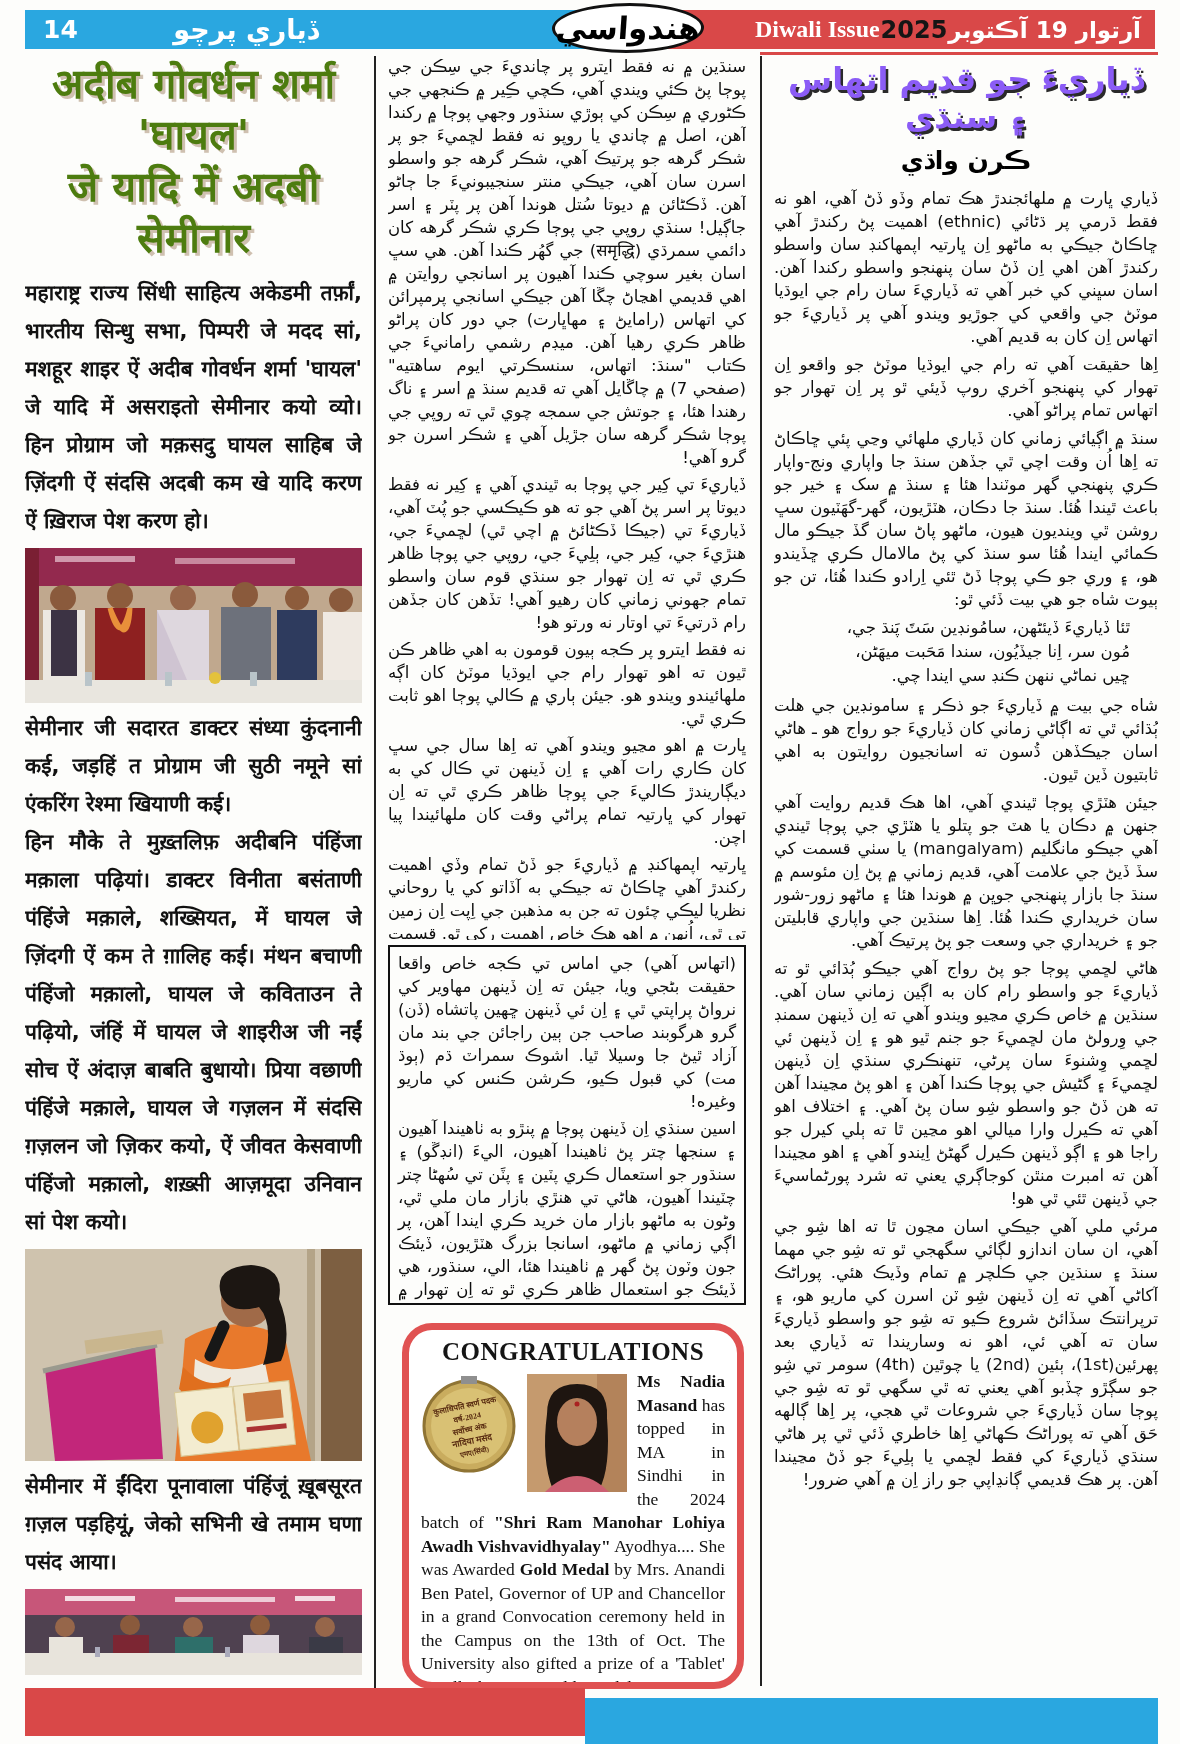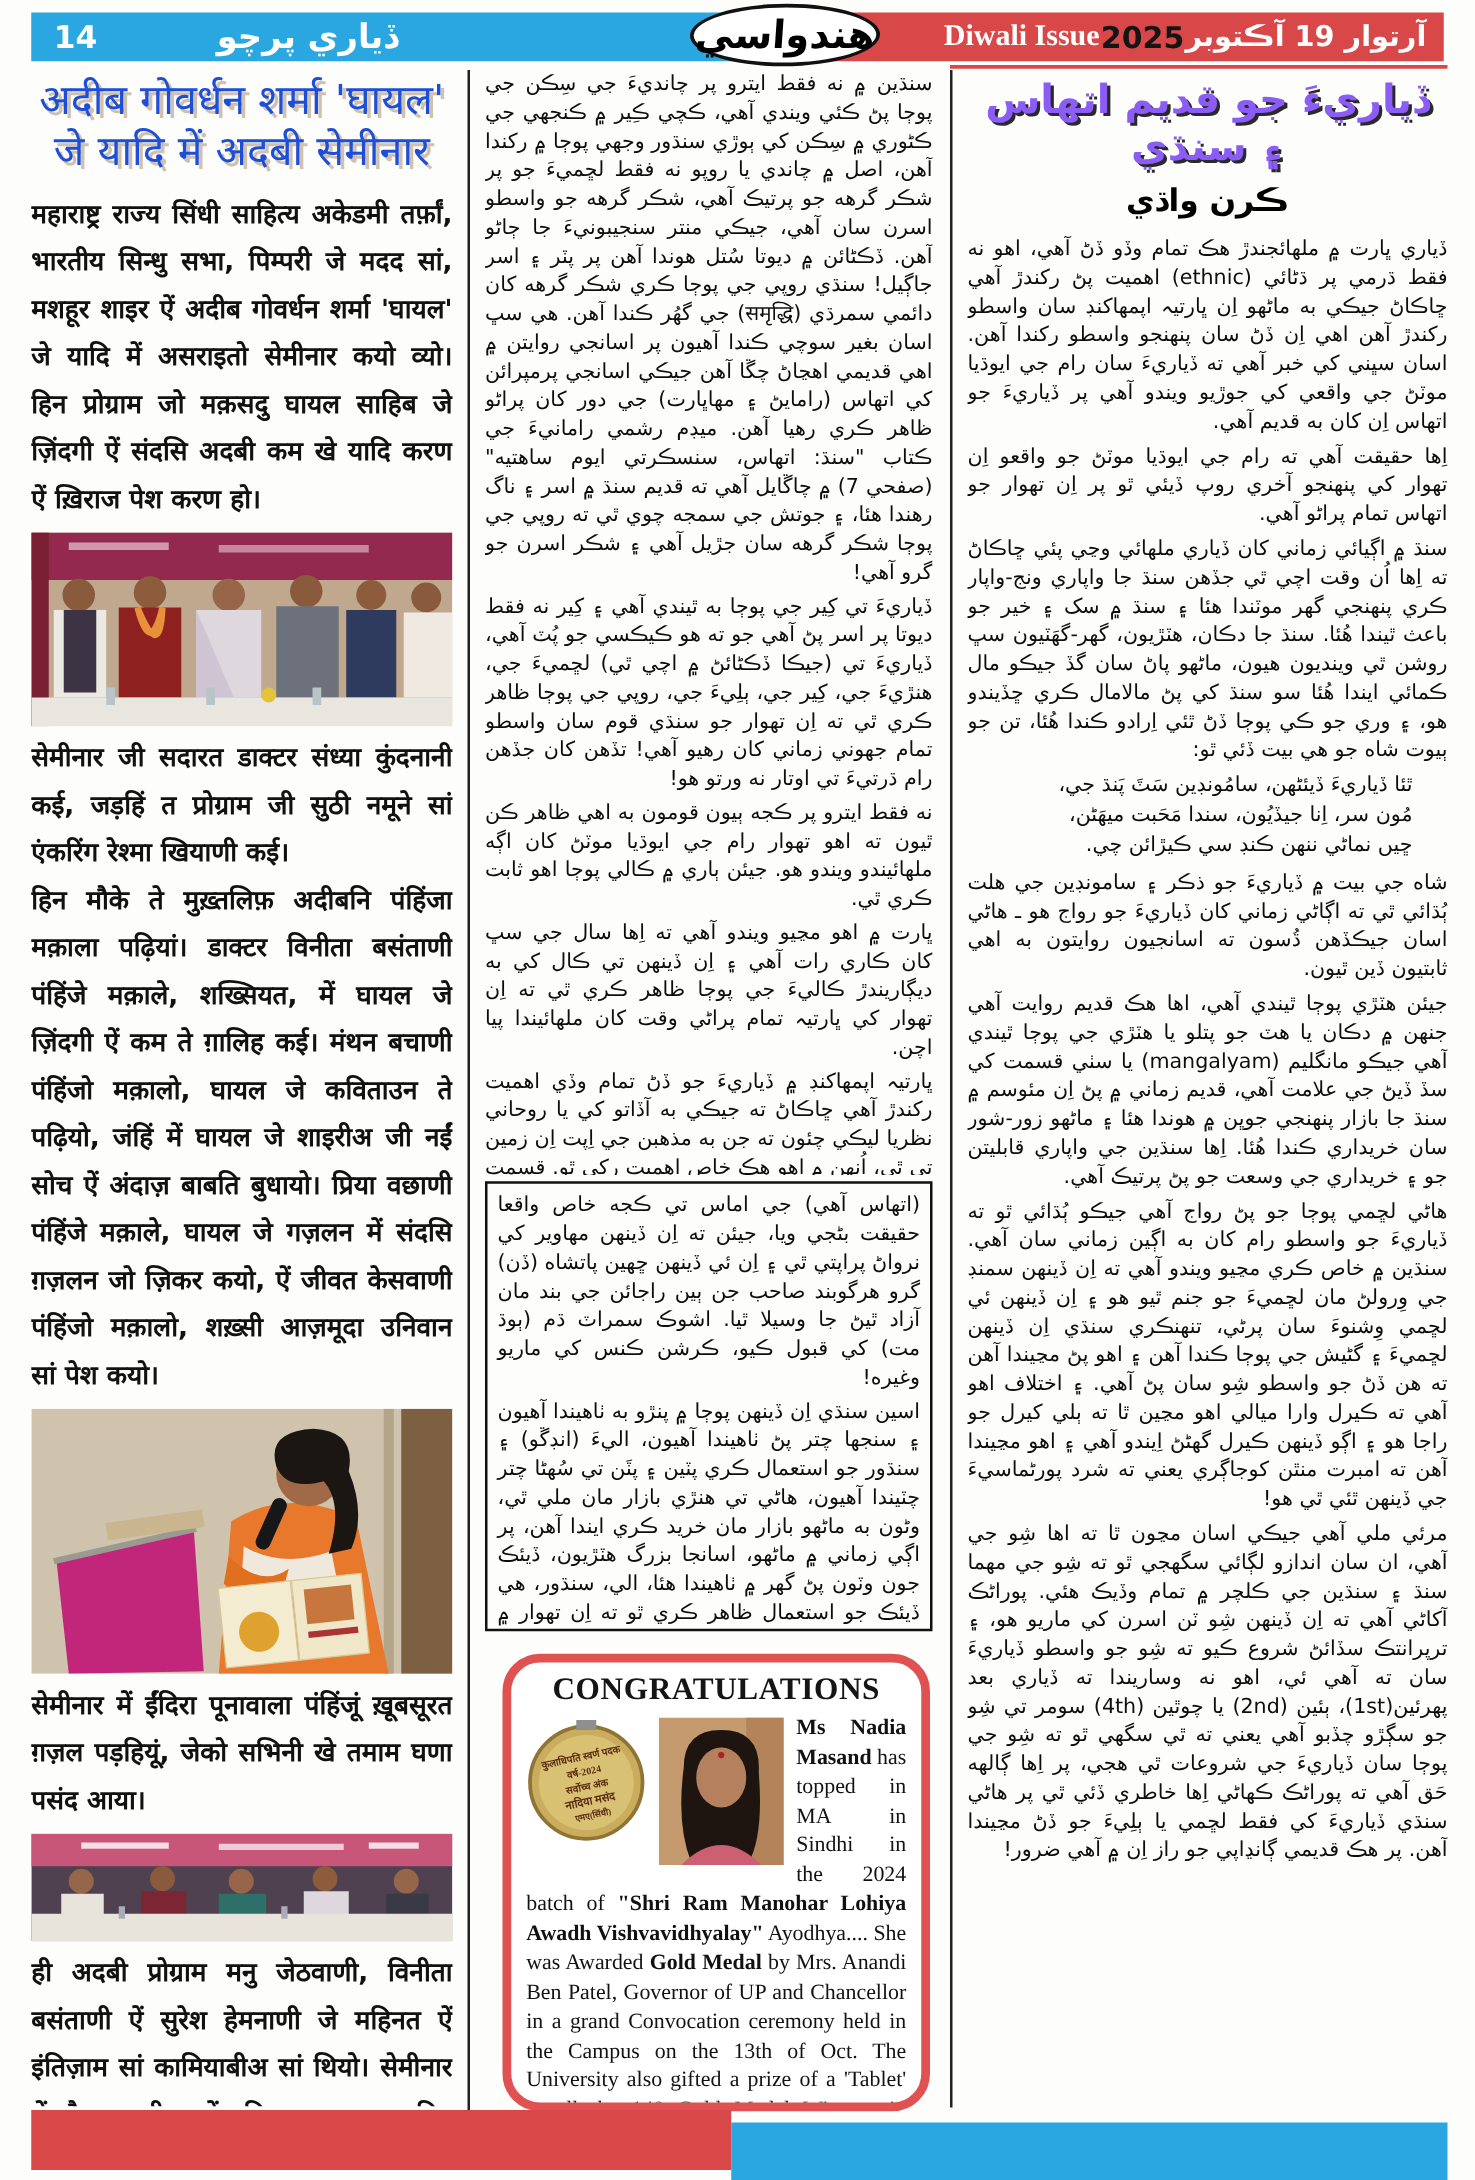--- a/index.html
+++ b/index.html
@@ -21,21 +21,21 @@
   .logo { position:absolute; left:552px; top:3px; width:152px; height:50px; background:#fff;
           border:3px solid #111; border-radius:50%; display:flex; align-items:center; justify-content:center;
           font-size:31px; font-weight:bold; transform:skewX(-4deg); z-index:5; }
 
   
   .vrule { position:absolute; top:56px; width:2px; background:#222; }
   .rc-redline { position:absolute; left:760px; top:52px; width:398px; height:3px; background:#d94848; }
 
   
   .lcol { position:absolute; left:25px; top:55px; width:337px; height:1630px; overflow:hidden; }
-  .lc-headline { text-align:center; color:#1d4ed8; font-weight:normal; font-size:33px; line-height:1.25;
+  .lc-headline { text-align:center; color:#4d7c0f; font-weight:bold; font-size:41px; line-height:1.25;
                  text-shadow:3px 3px 0 #cfc0b0; margin-top:4px; }
   .hindi { font-weight:bold; font-size:21px; line-height:38px; text-align:justify; color:#111; }
   .lc-p1 { margin-top:10px; }
   .lphoto { display:block; margin-top:8px; }
 
   
   .mcol { position:absolute; left:388px; top:55px; width:358px; height:1635px; }
   .sindhi { direction:rtl; text-align:justify; font-size:16.5px; line-height:23px; color:#0d0d0d; }
   .mcol .sindhi p { margin-bottom:4px; }
   .mid-box { position:absolute; left:0px; top:890px; width:358px; height:360px;
@@ -222,21 +222,21 @@
   <div class="rcol">
     <div class="rc-headline">ڏياريءَ جو قديم اتهاس ۽ سنڌي</div>
     <div class="rc-byline">ڪرن واڌي</div>
     <div class="sindhi">
       <p>ڏياري ڀارت ۾ ملهائجندڙ هڪ تمام وڏو ڏڻ آهي، اهو نه فقط ڌرمي پر ڌڻائي (ethnic) اهميت پڻ رکندڙ آهي ڇاڪاڻ جيڪي به ماڻهو اِن ڀارتيہ اپمهاکنڊ سان واسطو رکندڙ آهن اهي اِن ڏڻ سان پنهنجو واسطو رکندا آهن. اسان سڀني کي خبر آهي ته ڏياريءَ سان رام جي ايوڌيا موٽڻ جي واقعي کي جوڙيو ويندو آهي پر ڏياريءَ جو اتهاس اِن کان به قديم آهي.</p>
       <p>اِها حقيقت آهي ته رام جي ايوڌيا موٽڻ جو واقعو اِن تهوار کي پنهنجو آخري روپ ڏيئي ٿو پر اِن تهوار جو اتهاس تمام پراڻو آهي.</p>
       <p>سنڌ ۾ اڳيائي زماني کان ڏياري ملهائي وڃي پئي ڇاڪاڻ ته اِها اُن وقت اچي ٿي جڏهن سنڌ جا واپاري ونج-واپار ڪري پنهنجي گهر موٽندا هئا ۽ سنڌ ۾ سک ۽ خير جو باعث ٿيندا هُئا. سنڌ جا دڪان، هٽڙيون، گهر-گهَٽيون سڀ روشن ٿي وينديون هيون، ماڻهو پاڻ سان گڏ جيڪو مال ڪمائي ايندا هُئا سو سنڌ کي پڻ مالامال ڪري ڇڏيندو هو، ۽ وري جو ڪي پوڄا ڏڻ ٿئي اِرادو ڪندا هُئا، تن جو ٻيوت شاه جو هي بيت ڏئي ٿو:</p>
       <div class="quote">
         <div>ٿئا ڏياريءَ ڏيئڻهن، سامُونڊين سَٽَ پَنڌ جي،</div>
         <div>مُون سر، اِنا جيڏيُون، سندا مَحَبت ميهَڻن،</div>
-        <div>ڇيں نماڻي ننهن ڪنڊ سي ڪيڙائن چي.</div>
+        <div>ڇيں نماڻي ننهن ڪنڊ سي ايندا چي.</div>
       </div>
       <p>شاه جي بيت ۾ ڏياريءَ جو ذڪر ۽ سامونڊين جي هلت ٻُڌائي ٿي ته اڳاڻي زماني کان ڏياريءَ جو رواج هو ـ هاڻي اسان جيڪڏهن ڌُسون ته اسانجيون روايتون به اهي ثابتيون ڏين ٿيون.</p>
       <p>جيئن هٽڙي پوڄا ٿيندي آهي، اها هڪ قديم روايت آهي جنهن ۾ دڪان يا هٽ جو پتلو يا هٽڙي جي پوڄا ٿيندي آهي جيڪو مانگليم (mangalyam) يا سٺي قسمت کي سڏ ڏيڻ جي علامت آهي، قديم زماني ۾ پڻ اِن مئوسم ۾ سنڌ جا بازار پنهنجي جوڀن ۾ هوندا هئا ۽ ماڻهو زور-شور سان خريداري ڪندا هُئا. اِها سنڌين جي واپاري قابليتن جو ۽ خريداري جي وسعت جو پڻ پرتيڪ آهي.</p>
       <p>هاڻي لڇمي پوڄا جو پڻ رواج آهي جيڪو ٻُڌائي ٿو ته ڏياريءَ جو واسطو رام کان به اڳين زماني سان آهي. سنڌين ۾ خاص ڪري مڃيو ويندو آهي ته اِن ڏينهن سمنڊ جي وِرولڻ مان لڇميءَ جو جنم ٿيو هو ۽ اِن ڏينهن ئي لڇمي وِشنوءَ سان پرڻي، تنهنڪري سنڌي اِن ڏينهن لڇميءَ ۽ گڻيش جي پوڄا ڪندا آهن ۽ اهو پڻ مڃيندا آهن ته هن ڏڻ جو واسطو شِو سان پڻ آهي. ۽ اختلاف اهو آهي ته ڪيرل وارا ميالي اهو مڃين ٿا ته ٻلي کيرل جو راجا هو ۽ اڳو ڏينهن ڪيرل گهڻڻ اِيندو آهي ۽ اهو مڃيندا آهن ته امبرت منٿن کوجاڳري يعني ته شرد پورڻماسيءَ جي ڏينهن ٿئي ٿي هو!</p>
       <p>مرئي ملي آهي جيڪي اسان مڃون ٿا ته اها شِو جي آهي، ان سان اندازو لڳائي سگهجي ٿو ته شِو جي مهما سنڌ ۽ سنڌين جي ڪلچر ۾ تمام وڏيڪ هئي. پوراڻڪ آکاڻي آهي ته اِن ڏينهن شِو ٽن اسرن کي ماريو هو، ۽ ترپرانتڪ سڏائڻ شروع ڪيو ته شِو جو واسطو ڏياريءَ سان ته آهي ئي، اهو نه وساريندا ته ڏياري بعد پهرئين(1st)، ٻئين (2nd) يا چوٿين (4th) سومر تي شِو جو سڳڙو چڏبو آهي يعني ته ٿي سگهي ٿو ته شِو جي پوڄا سان ڏياريءَ جي شروعات ٿي هجي، پر اِها ڳالهه حَق آهي ته پوراڻڪ ڪهاڻي اِها خاطري ڏئي ٿي پر هاڻي سنڌي ڏياريءَ کي فقط لڇمي يا ٻلِيءَ جو ڏڻ مڃيندا آهن. پر هڪ قديمي ڳانڍاپي جو راز اِن ۾ آهي ضرور!</p>
     </div>
   </div>
 
   <div class="foot-red"></div>
   <div class="foot-blue"></div>

